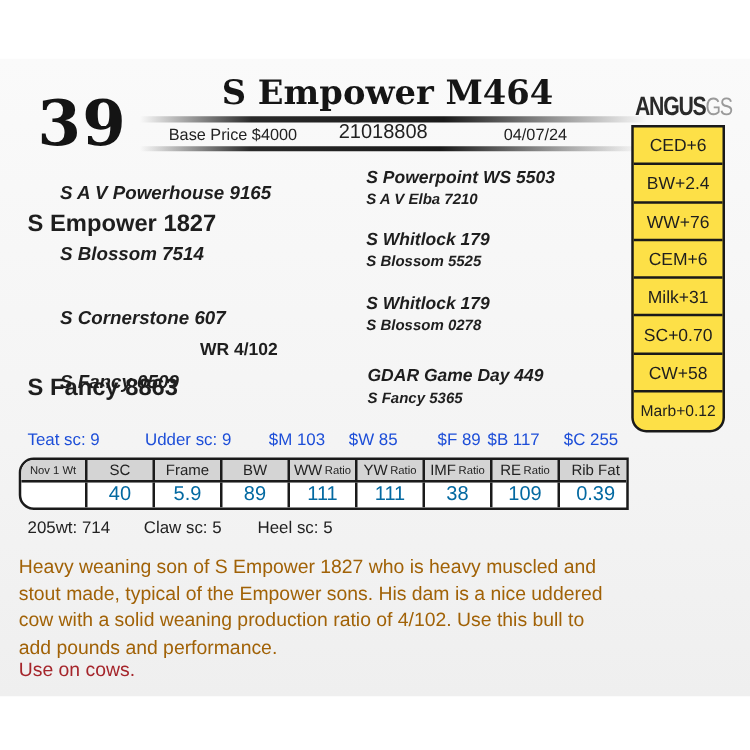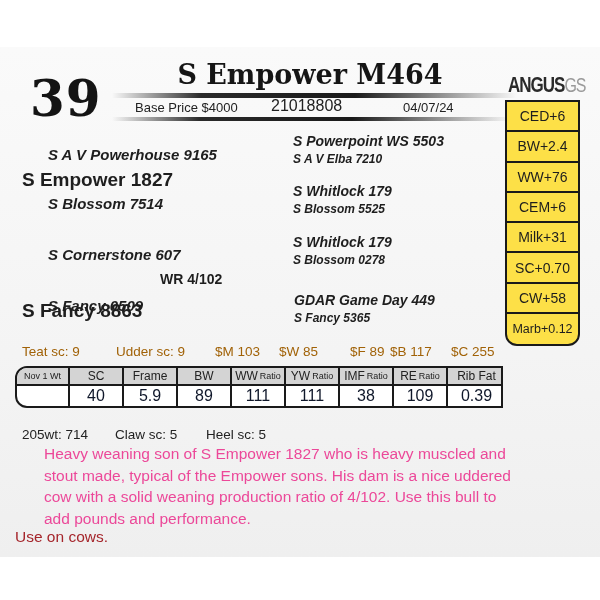--- a/index.html
+++ b/index.html
@@ -50,44 +50,44 @@
   .epd-cell.small { font-size: 12.5px; }
   .epd-cell:last-child { border-bottom: none; }
 
   .ped { position: absolute; font-style: italic; font-weight: bold; color: #1e1e1e; white-space: nowrap; line-height: 1; }
   .ped.gp { font-size: 15px; }
   .ped.parent { font-style: normal; font-size: 19px; }
   .ped.ggp-sire { font-size: 14px; }
   .ped.ggp-dam { font-size: 12px; }
   .wr { position: absolute; left: 160px; top: 271px; font-size: 14px; font-weight: bold; color: #1e1e1e; }
 
-  .scores-line { position: absolute; top: 344px; font-size: 13.5px; color: #a16207; white-space: nowrap; }
+  .scores-line { position: absolute; top: 344px; font-size: 13.5px; color: #1d4ed8; white-space: nowrap; }
 
   .perf-table {
     position: absolute; left: 15px; top: 366px; width: 488px; height: 42px;
     border: 2px solid #1a1a1a; border-radius: 12px 0 0 12px; overflow: hidden; background: #fff;
     display: grid; grid-template-rows: 18px 1fr;
   }
   .perf-row { display: grid; grid-template-columns: 53px 54px 54px 54px 54px 54px 54px 54px 57px; }
   .perf-head { background: #d4d4d4; border-bottom: 2px solid #1a1a1a; }
   .perf-head .th {
     border-right: 2px solid #1a1a1a; display: flex; align-items: center; justify-content: center;
     font-size: 12px; color: #222; white-space: nowrap; overflow: hidden;
   }
   .perf-head .th.tiny { font-size: 9px; }
   .perf-head .th .ratio { font-size: 9px; margin-left: 2px; }
   .perf-row .td {
     border-right: 2px solid #1a1a1a; display: flex; align-items: center; justify-content: center;
-    font-size: 16px; color: #0f172a;
+    font-size: 16px; color: #0369a1;
   }
   .perf-row .th:last-child, .perf-row .td:last-child { border-right: none; }
 
-  .measures-line { position: absolute; top: 414px; font-size: 13.5px; color: #222; white-space: nowrap; margin-top: 13px; }
+  .measures-line { position: absolute; top: 414px; font-size: 13.5px; color: #222; white-space: nowrap; }
 
-  .description { position: absolute; left: 15px; top: 443px; width: 480px; font-size: 15.5px; line-height: 21.5px; color: #ec4899; margin-left: 29px; }
+  .description { position: absolute; left: 15px; top: 443px; width: 480px; font-size: 15.5px; line-height: 21.5px; color: #a16207; }
   .note { position: absolute; left: 15px; top: 528px; font-size: 15.5px; color: #a5252b; }
 </style>
 </head>
 <body>
 
 <div class="card"></div>
 
 <div class="lot-number">39</div>
 <div class="animal-name">S Empower M464</div>
 <div class="rule-top"></div>

